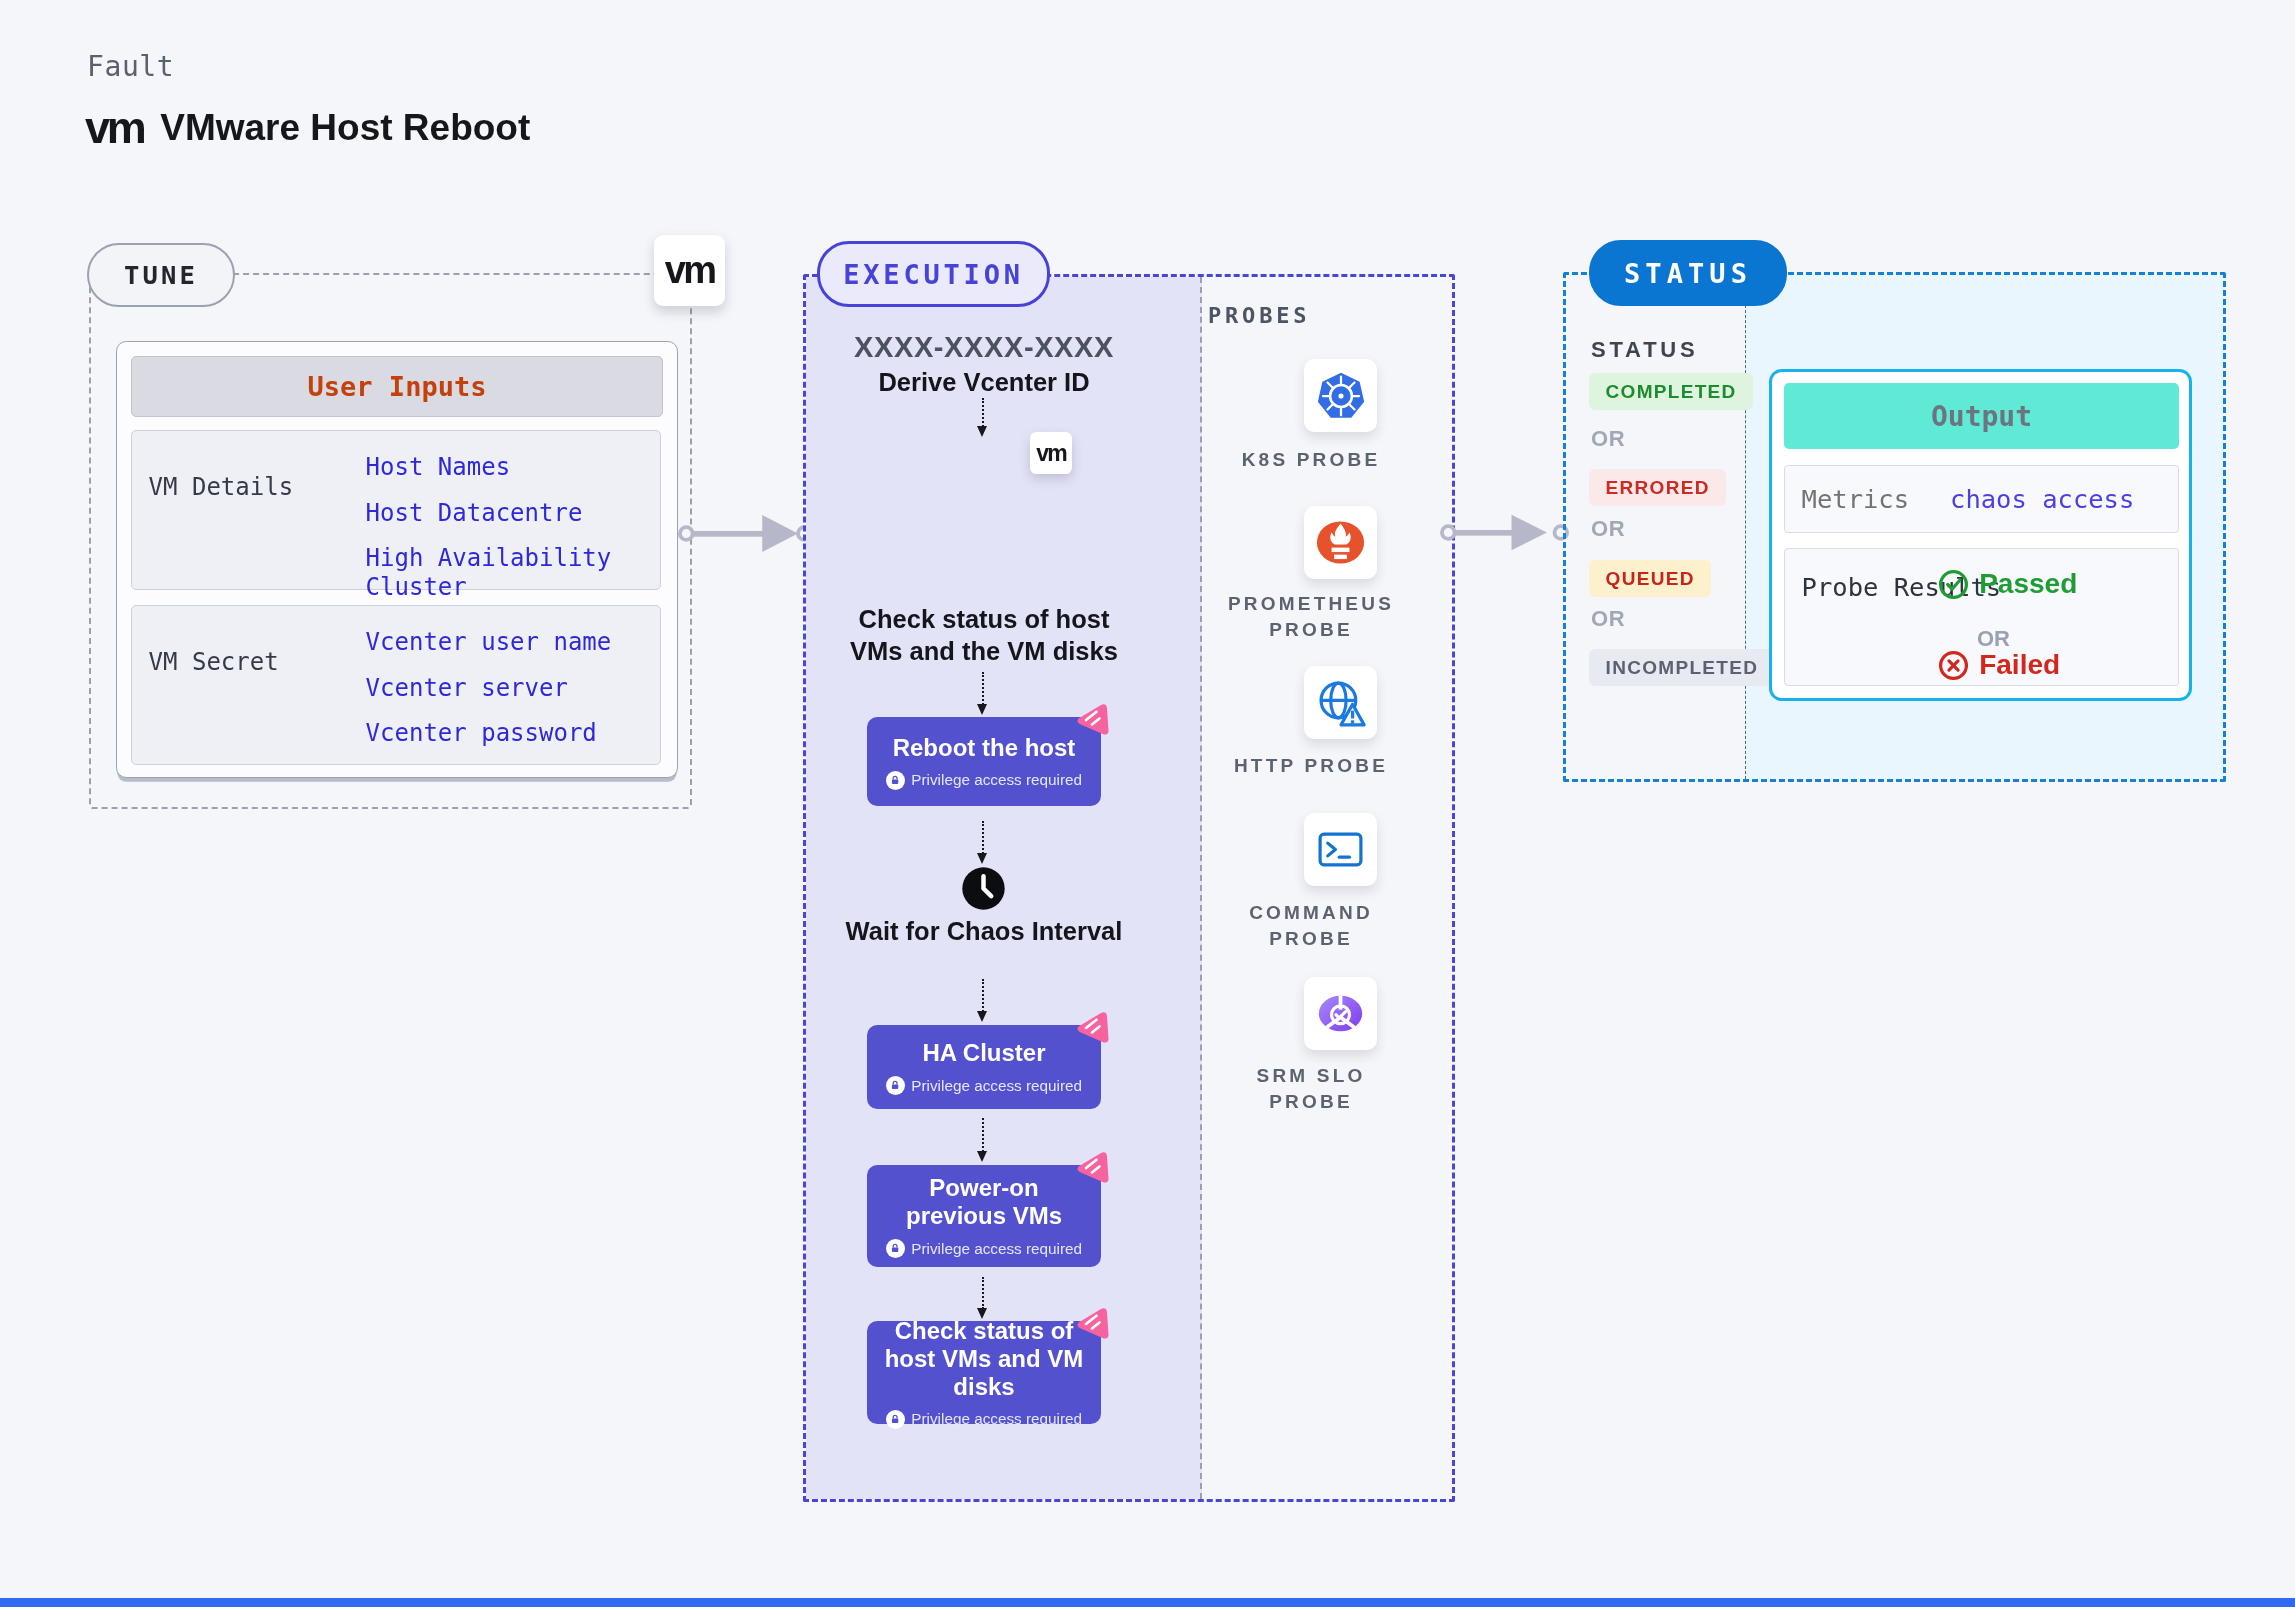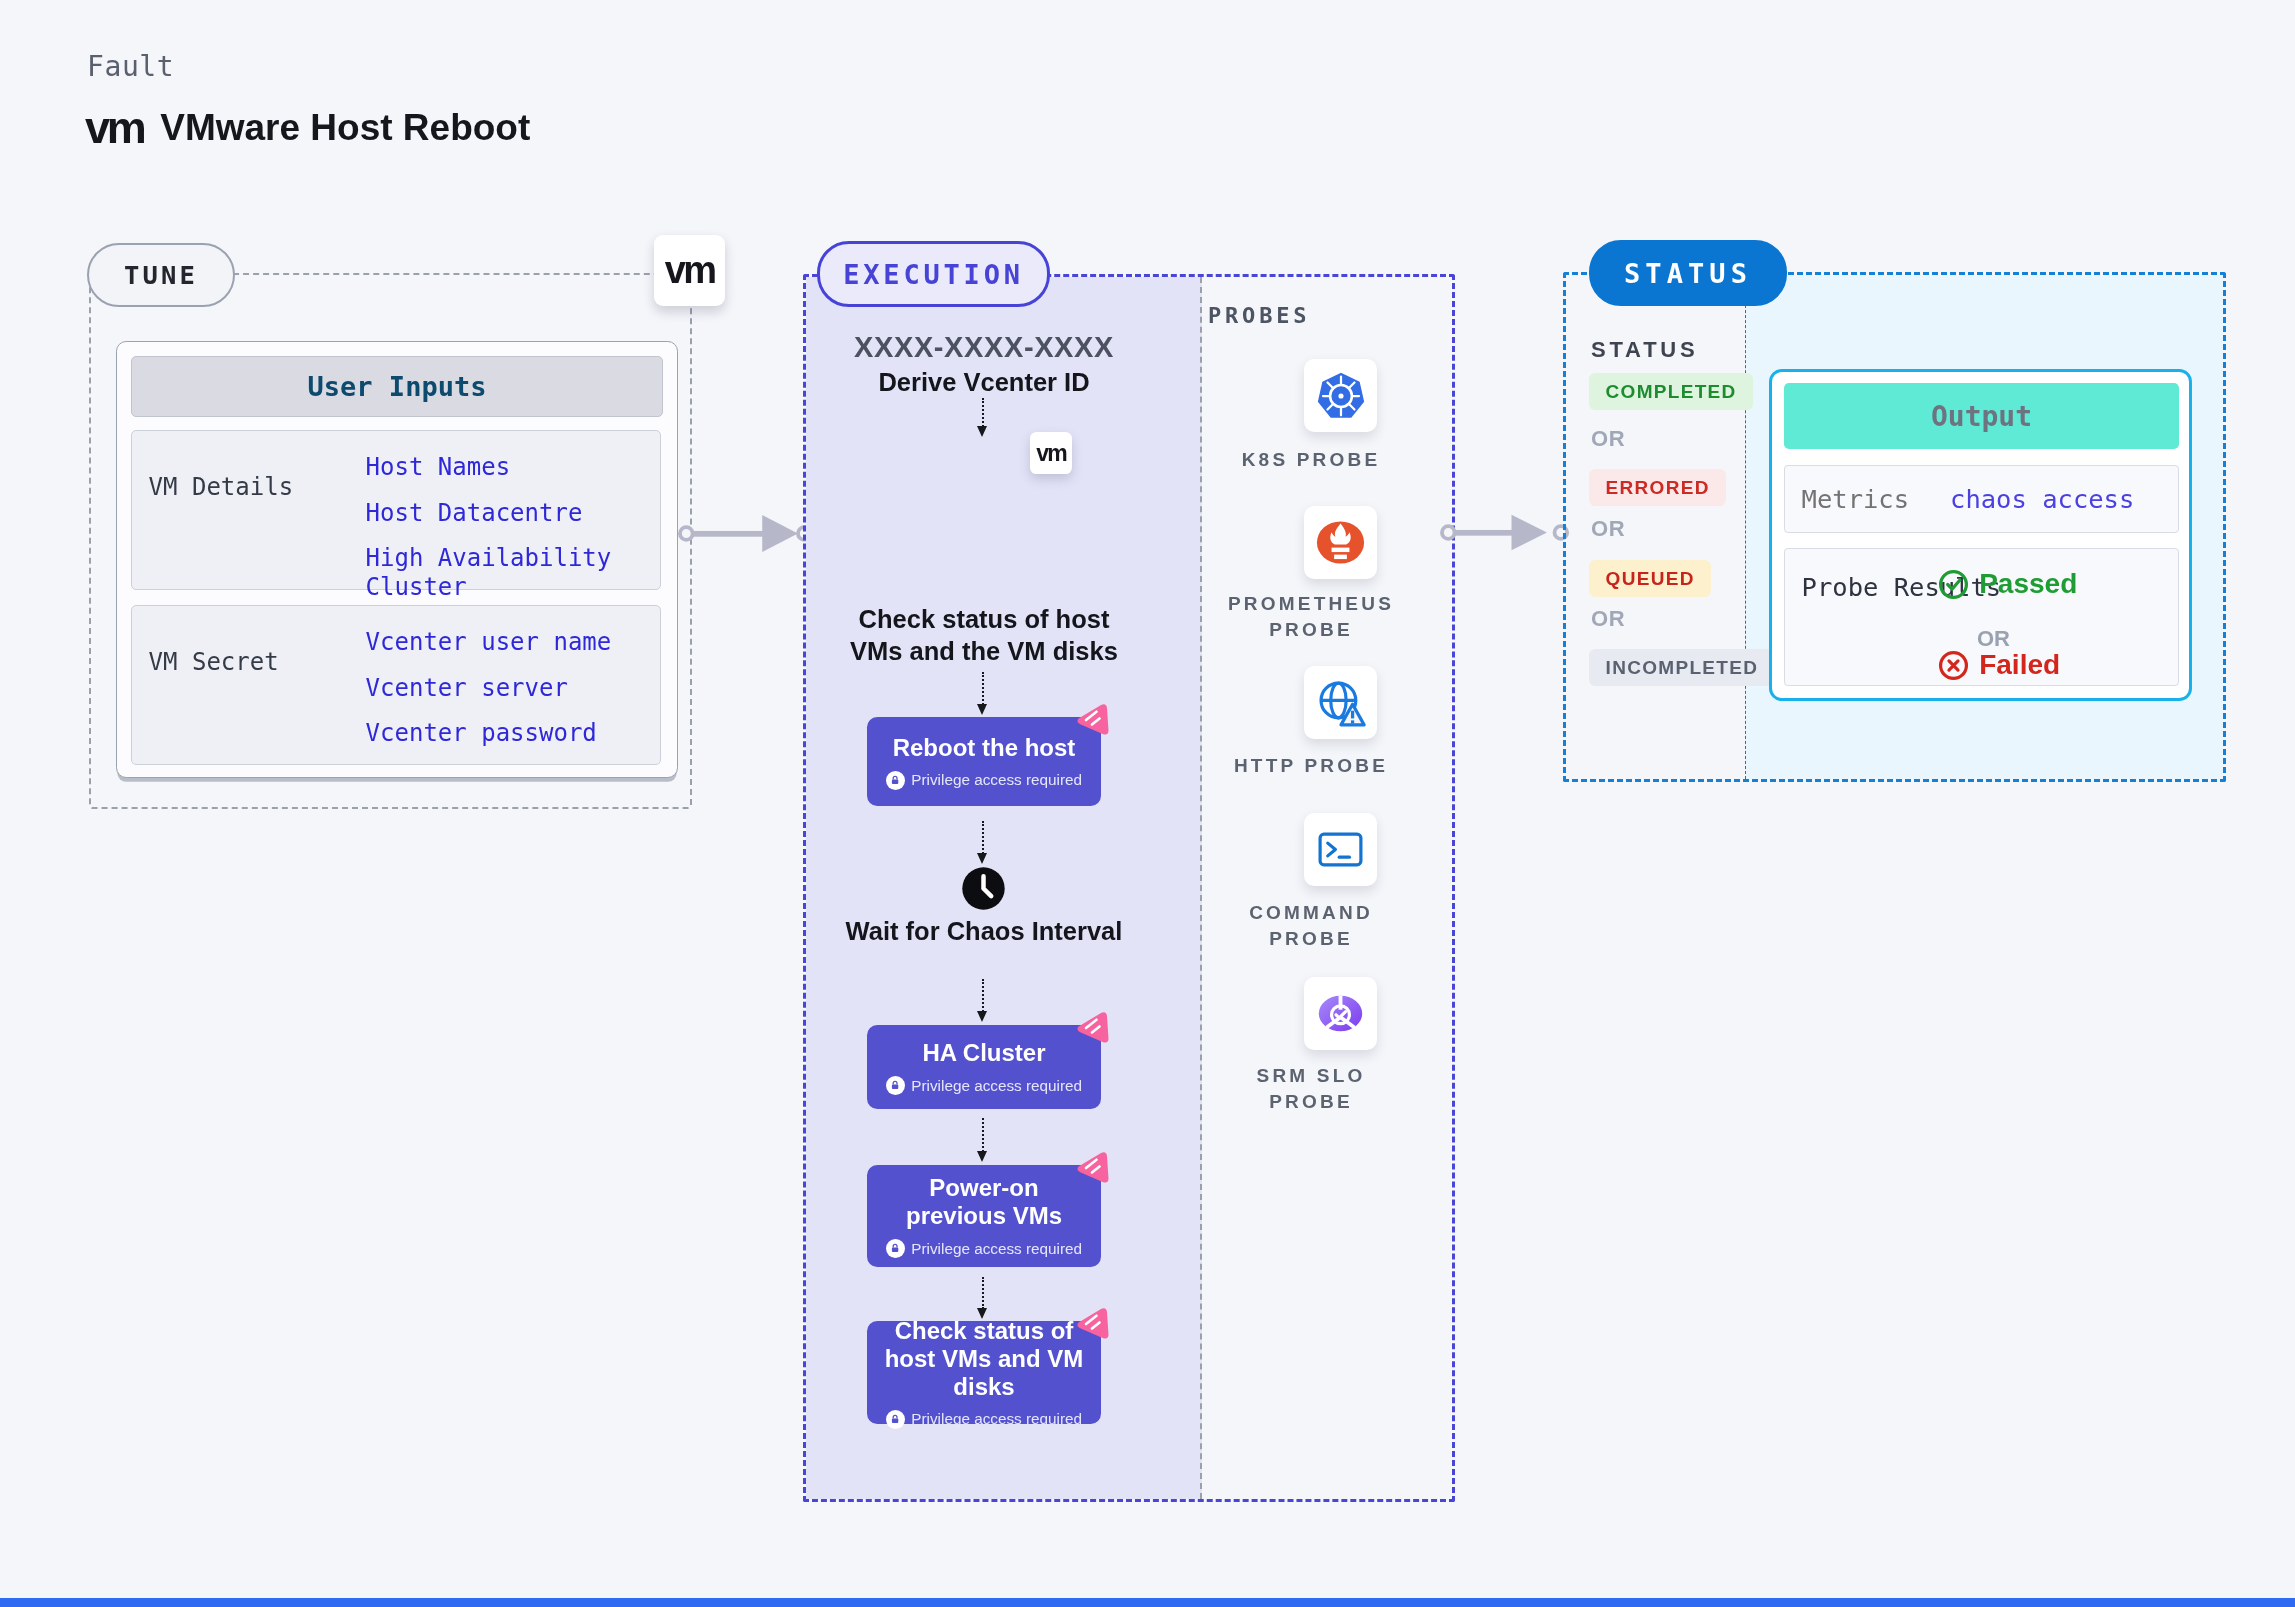--- a/index.html
+++ b/index.html
@@ -32,21 +32,21 @@
 
   .vm-badge{background:#fff;border-radius:9px;box-shadow:0 5.1px 11.5px rgba(25,30,60,.18);
     display:flex;align-items:center;justify-content:center;font-weight:800;color:#15171c;}
   .vm-badge-lg{left:654px;top:235px;width:71px;height:71px;font-size:38px;letter-spacing:-2.6px;}
   .vm-badge-sm{left:1030px;top:432px;width:42px;height:42px;font-size:23px;letter-spacing:-1.9px;border-radius:6.4px;}
 
   
   .ui-card{left:116px;top:341px;width:560px;height:435px;background:#fcfcfe;border:1.9px solid #9aa1b0;border-radius:10.2px;
     box-shadow:0 5.1px 0 -1.3px #b7bdc9;}
   .ui-header{left:131px;top:356px;width:530px;height:59px;background:#d9dae2;border:1.3px solid #c0c4cf;border-radius:5.1px;
-    display:flex;align-items:center;justify-content:center;font-weight:700;font-size:27px;color:#0c4a6e;}
+    display:flex;align-items:center;justify-content:center;font-weight:700;font-size:27px;color:#c2410c;}
   .ui-row{width:530px;background:#eef0f6;border:1.3px solid #ccd0da;border-radius:5.1px;display:flex;box-sizing:border-box;}
   .ui-row-1{left:131px;top:430px;height:160px;}
   .ui-row-2{left:131px;top:605px;height:160px;}
   .ui-row .row-label{width:217px;padding:42px 0 0 16.6px;font-size:24px;color:#353a47;}
   .ui-row .row-values{display:flex;flex-direction:column;gap:16.6px;padding-top:22px;width:281px;
     font-size:24px;line-height:29px;color:#2f28d8;}
 
   
   .xxxx-id{left:836px;top:331px;width:296px;text-align:center;font-weight:700;font-size:29px;color:#4d5260;letter-spacing:0.6px;}
   .derive-label{left:836px;top:368px;width:296px;text-align:center;font-weight:800;font-size:25.5px;color:#14161b;}

